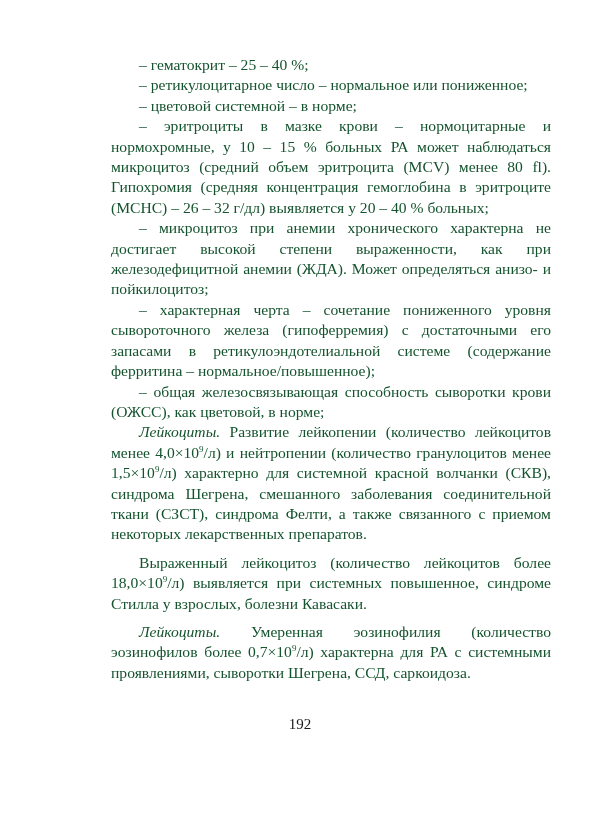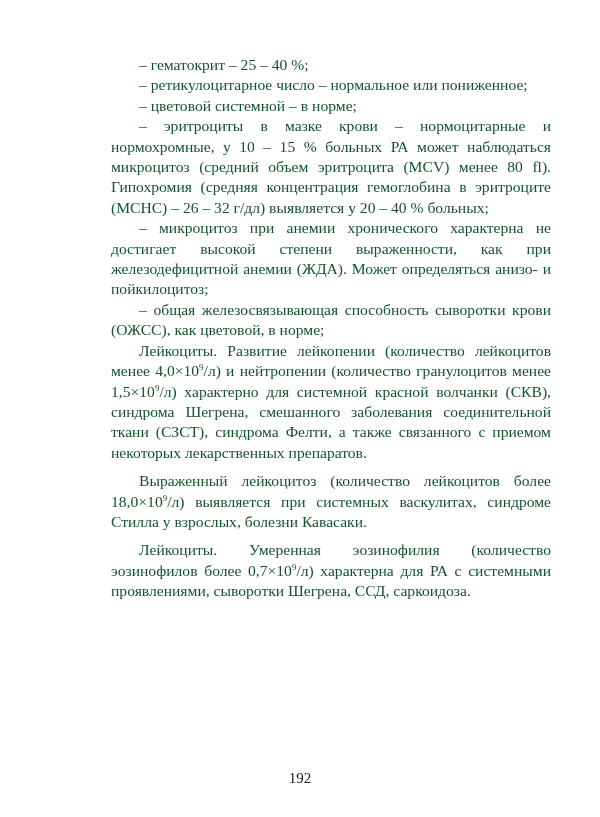--- a/index.html
+++ b/index.html
@@ -11,44 +11,45 @@
     width: 440px;
     font-family: "Liberation Serif", serif;
     font-size: 15.6px;
     line-height: 20.4px;
     color: #14532d;
     text-align: justify;
     margin-top: 6px;
   }
   .p { margin: 0; text-indent: 28px; }
   .p.gap { margin-top: 8px; }
-  .it { }
+  .it { font-style: italic; }
   sup { font-size: 9px; line-height: 0; vertical-align: 6px; }
   .pagenum {
     position: absolute;
     left: 0; width: 600px;
-    top: 770px;
+    top: 716px;
     text-align: center;
     font-family: "Liberation Serif", serif;
     font-size: 15px;
     color: #1a1a1a;
   }
 </style>
 </head>
 <body>
 
 <div class="page">
   <p class="p">– гематокрит – 25 – 40 %;</p>
   <p class="p">– ретикулоцитарное число – нормальное или пониженное;</p>
   <p class="p">– цветовой системной – в норме;</p>
   <p class="p">– эритроциты в мазке крови – нормоцитарные и нормохромные, у 10 – 15 % больных РА может наблюдаться микроцитоз (средний объем эритроцита (MCV) менее 80 fl). Гипохромия (средняя концентрация гемоглобина в эритроците (МСНС) – 26 – 32 г/дл) выявляется у 20 – 40 % больных;</p>
   <p class="p">– микроцитоз при анемии хронического характерна не достигает высокой степени выраженности, как при железодефицитной анемии (ЖДА). Может определяться анизо- и пойкилоцитоз;</p>
+  <p class="p">– характерная черта – сочетание пониженного уровня сывороточного железа (гипоферремия) с достаточными его запасами в ретикулоэндотелиальной системе (содержание ферритина – нормальное/повышенное);</p>
   <p class="p">– общая железосвязывающая способность сыворотки крови (ОЖСС), как цветовой, в норме;</p>
 
   <p class="p"><span class="it">Лейкоциты.</span><span> Развитие лейкопении (количество лейкоцитов менее 4,0×10</span><sup>9</sup><span>/л) и нейтропении (количество гранулоцитов менее 1,5×10</span><sup>9</sup><span>/л) характерно для системной красной волчанки (СКВ), синдрома Шегрена, смешанного заболевания соединительной ткани (СЗСТ), синдрома Фелти, а также связанного с приемом некоторых лекарственных препаратов.</span></p>
 
 
-  <p class="p gap"><span>Выраженный лейкоцитоз (количество лейкоцитов более 18,0×10</span><sup>9</sup><span>/л) выявляется при системных васкулитах, синдроме Стилла у взрослых, болезни Кавасаки.</span></p>
+  <p class="p gap"><span>Выраженный лейкоцитоз (количество лейкоцитов более 18,0×10</span><sup>9</sup><span>/л) выявляется при системных повышенное, синдроме Стилла у взрослых, болезни Кавасаки.</span></p>
 
   <p class="p gap"><span class="it">Лейкоциты.</span><span> Умеренная эозинофилия (количество эозинофилов более 0,7×10</span><sup>9</sup><span>/л) характерна для РА с системными проявлениями, сыворотки Шегрена, ССД, саркоидоза.</span></p>
 </div>
 
 <div class="pagenum">192</div>
 
 </body></html>

